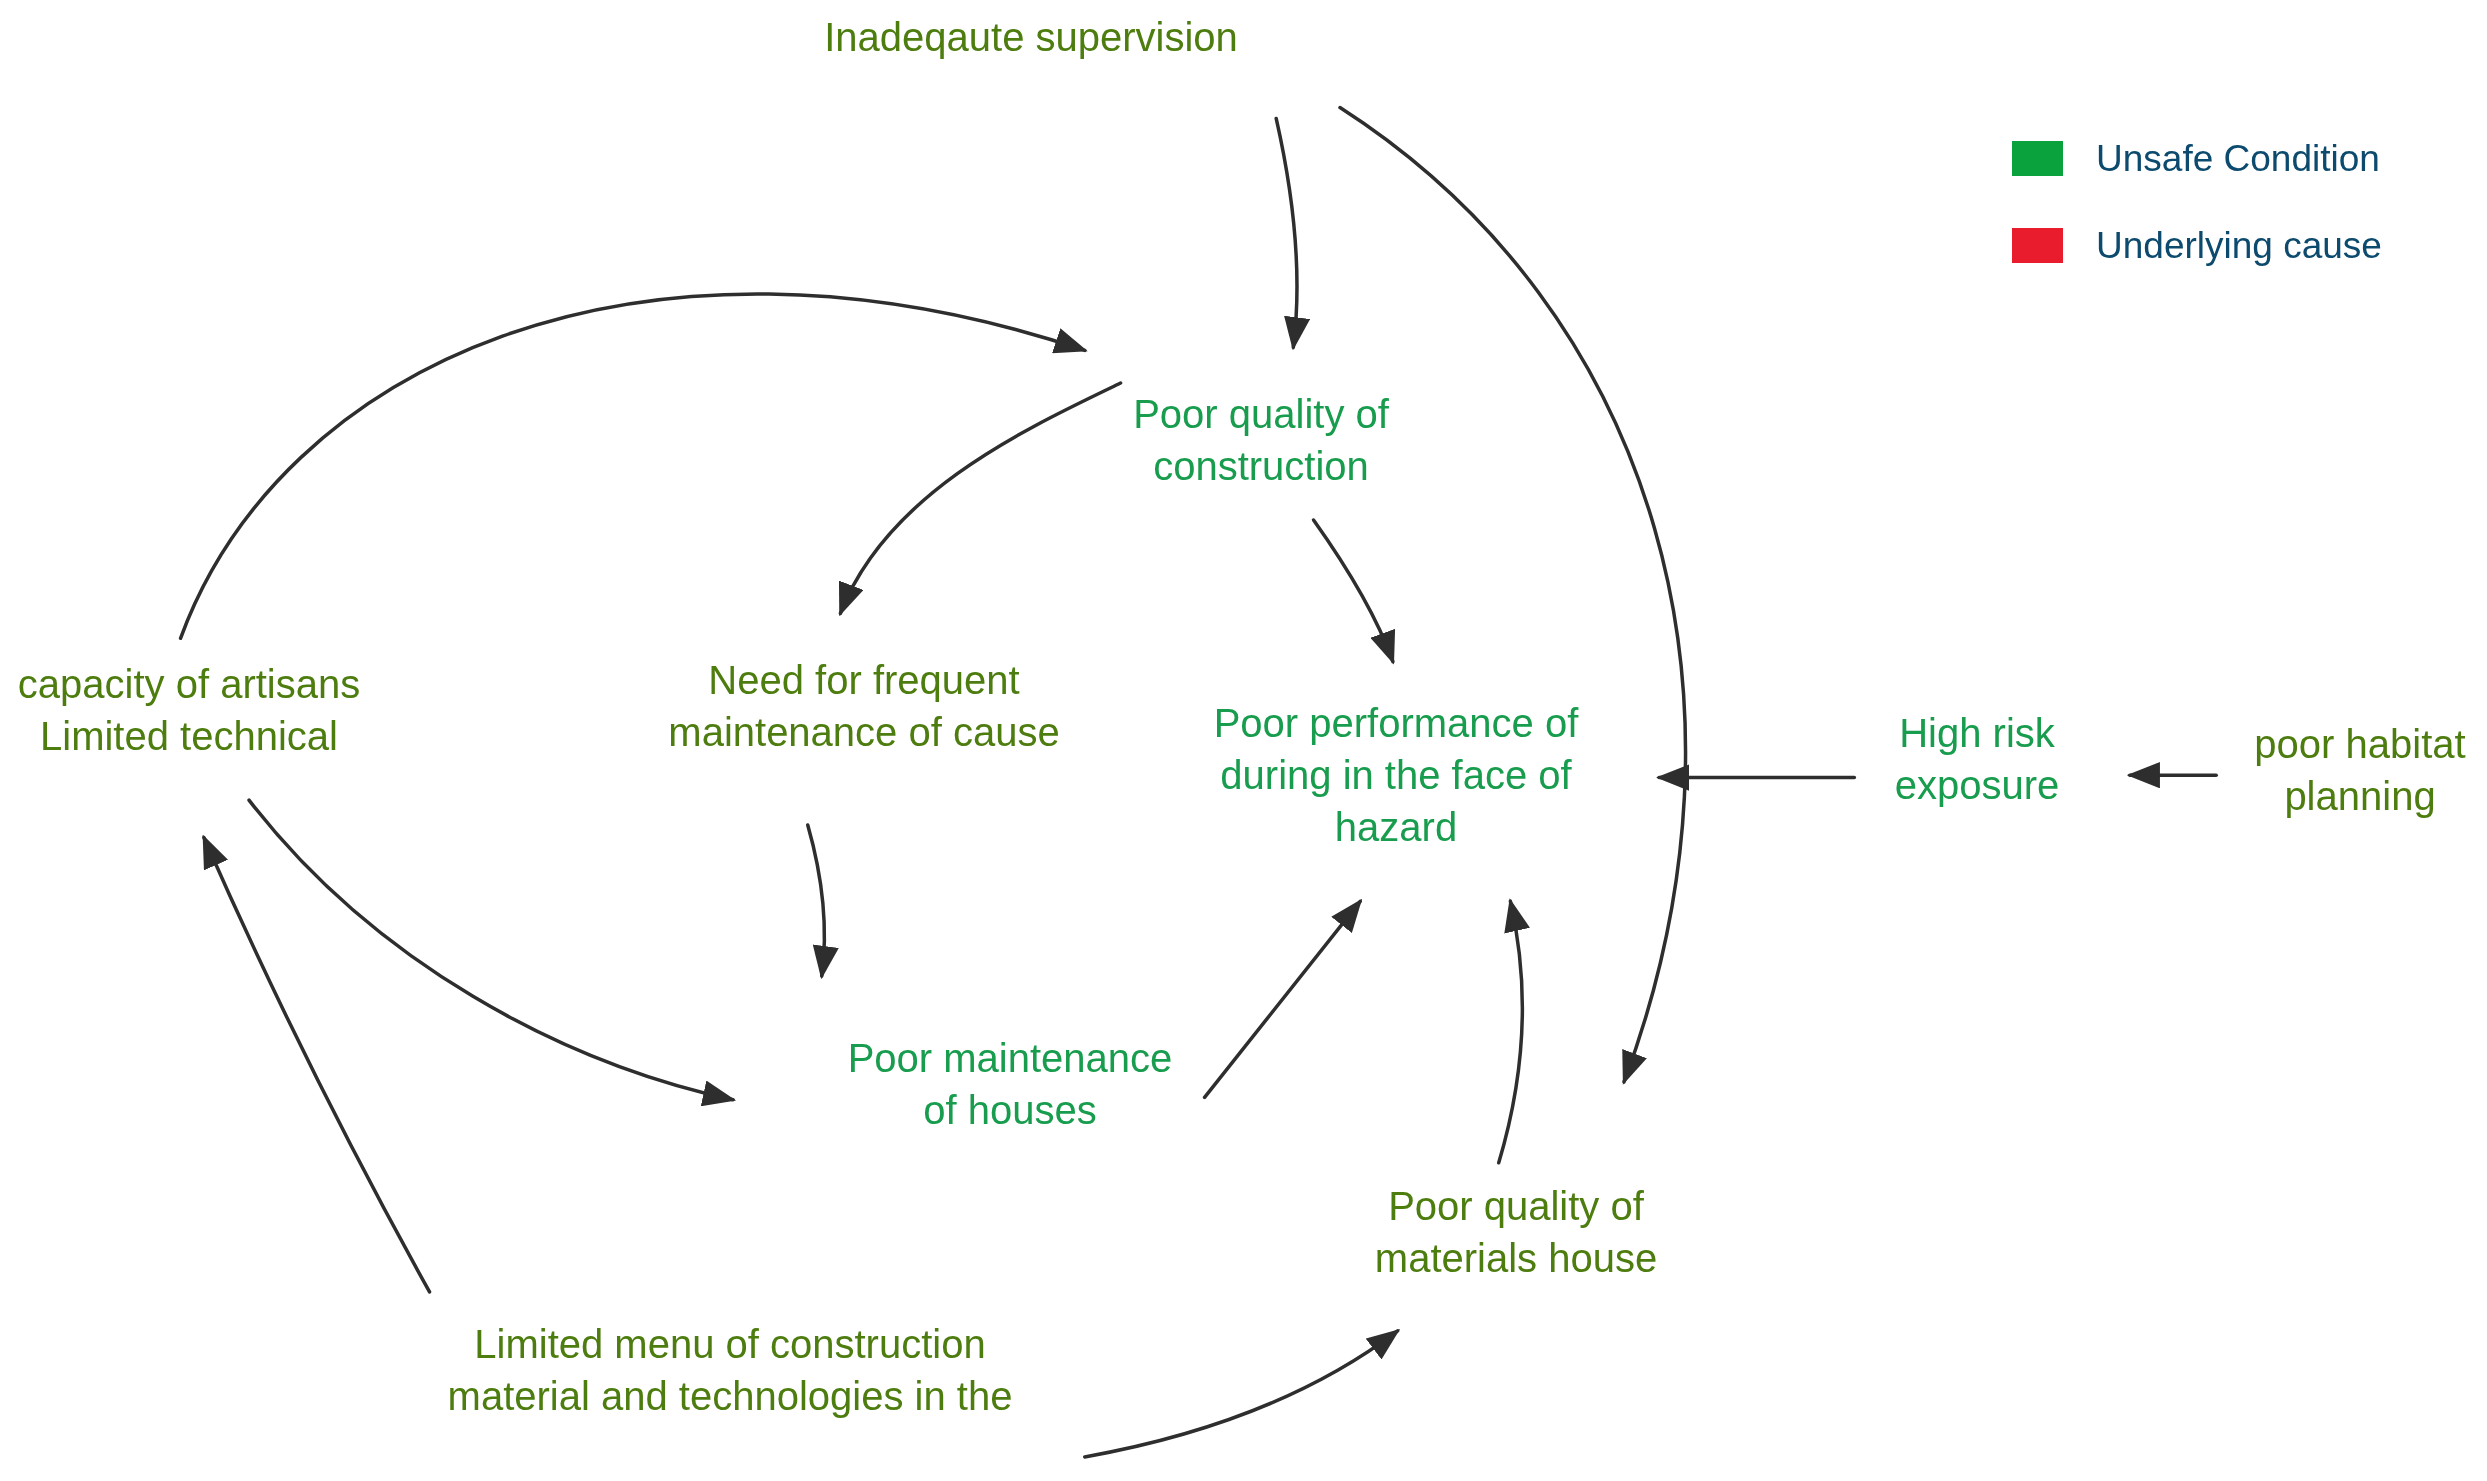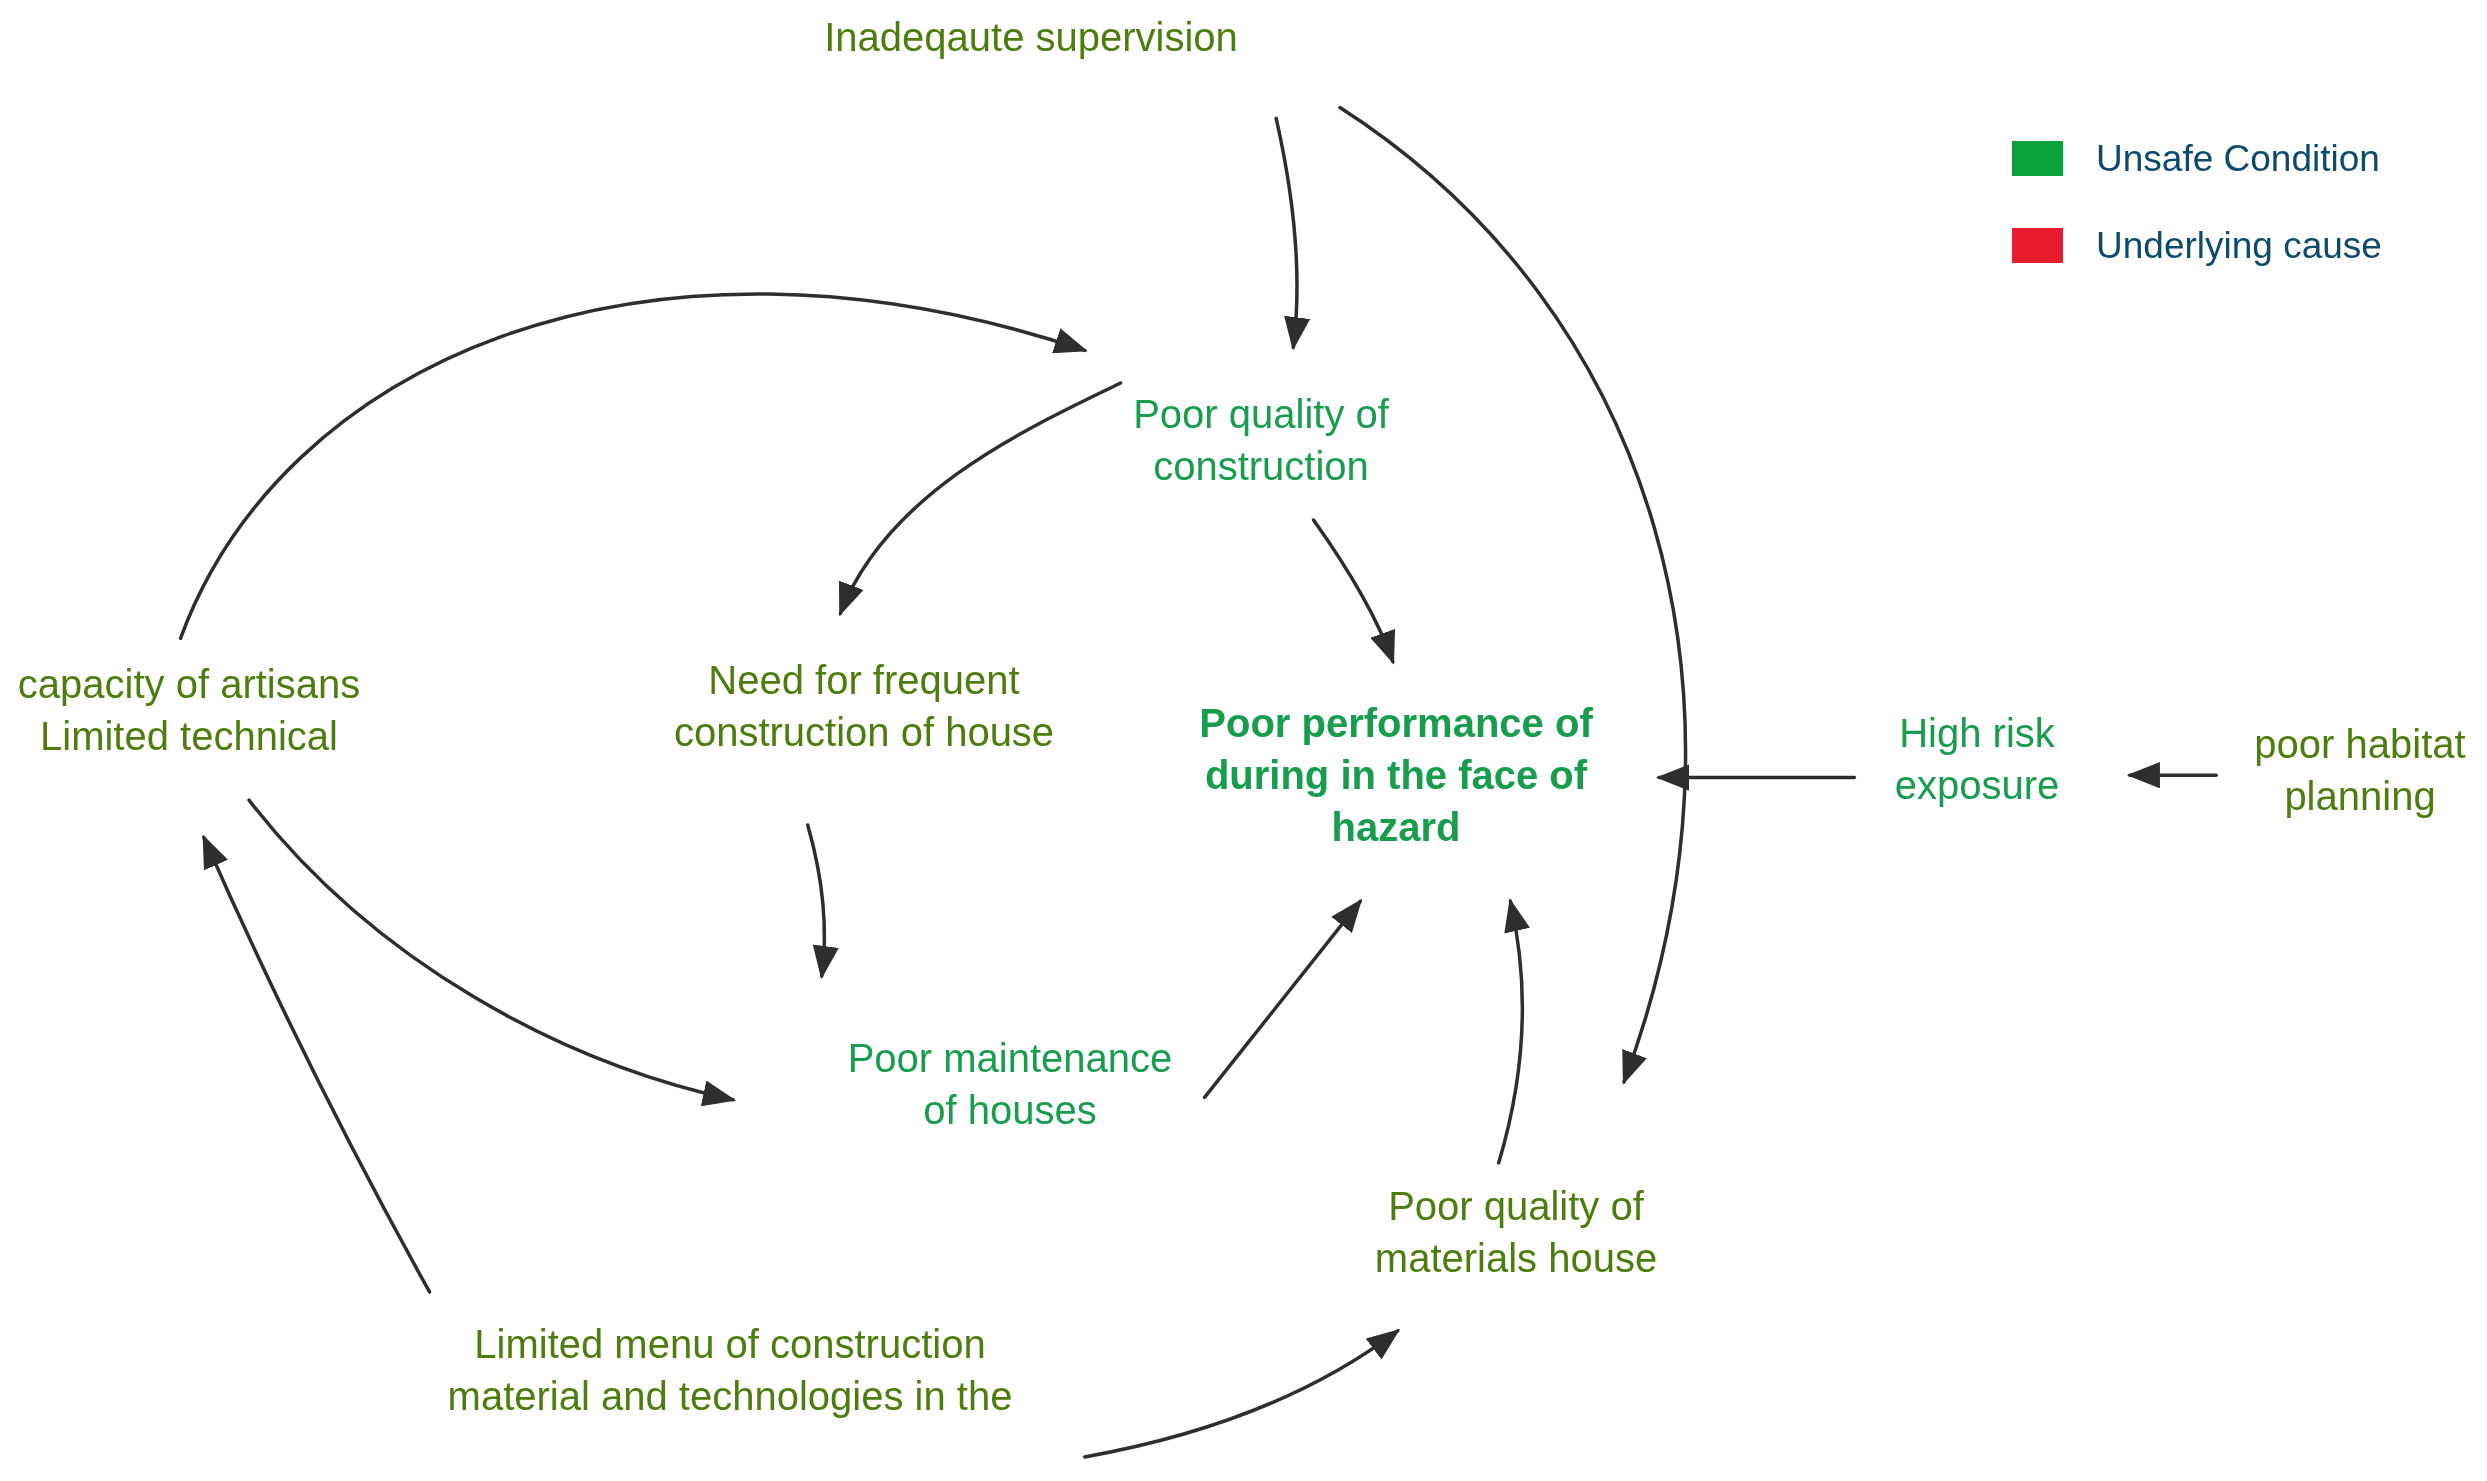--- a/index.html
+++ b/index.html
@@ -23,21 +23,21 @@
   .node {
     position: absolute;
     transform: translateX(-50%);
     text-align: center;
     font-size: 40px;
     line-height: 52px;
     white-space: nowrap;
   }
   .node.cause  { color: #4d7c0f; }
   .node.unsafe { color: #189c4d; }
-  .node.emph   { font-weight: bold; }
+  .node.emph   { font-weight: normal; }
   .legend {
     position: absolute;
     left: 2012px; top: 139px;
   }
   .legend-row {
     display: flex;
     align-items: center;
     height: 39px;
     margin-bottom: 48px;
   }
@@ -87,21 +87,21 @@
   <div>construction</div>
 </div>
 
 <div class="node cause" style="left:189px; top:658px;">
   <div>capacity of artisans</div>
   <div>Limited technical</div>
 </div>
 
 <div class="node cause" style="left:864px; top:654px;">
   <div>Need for frequent</div>
-  <div>construction of house</div>
+  <div>maintenance of cause</div>
 </div>
 
 <div class="node unsafe emph" style="left:1396px; top:697px;">
   <div>Poor performance of</div>
   <div>during in the face of</div>
   <div>hazard</div>
 </div>
 
 <div class="node unsafe" style="left:1977px; top:707px;">
   <div>High risk</div>

